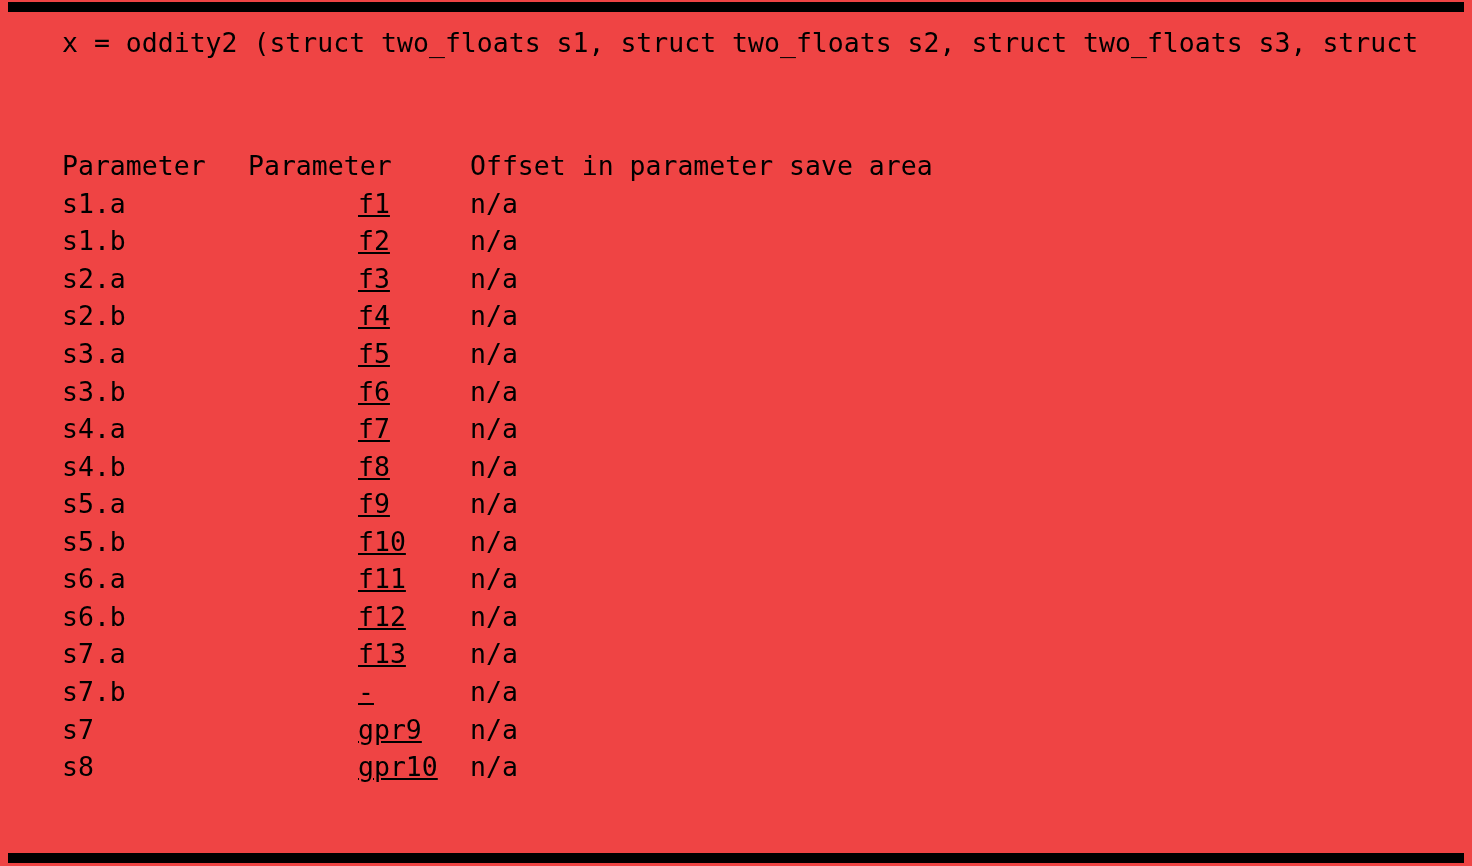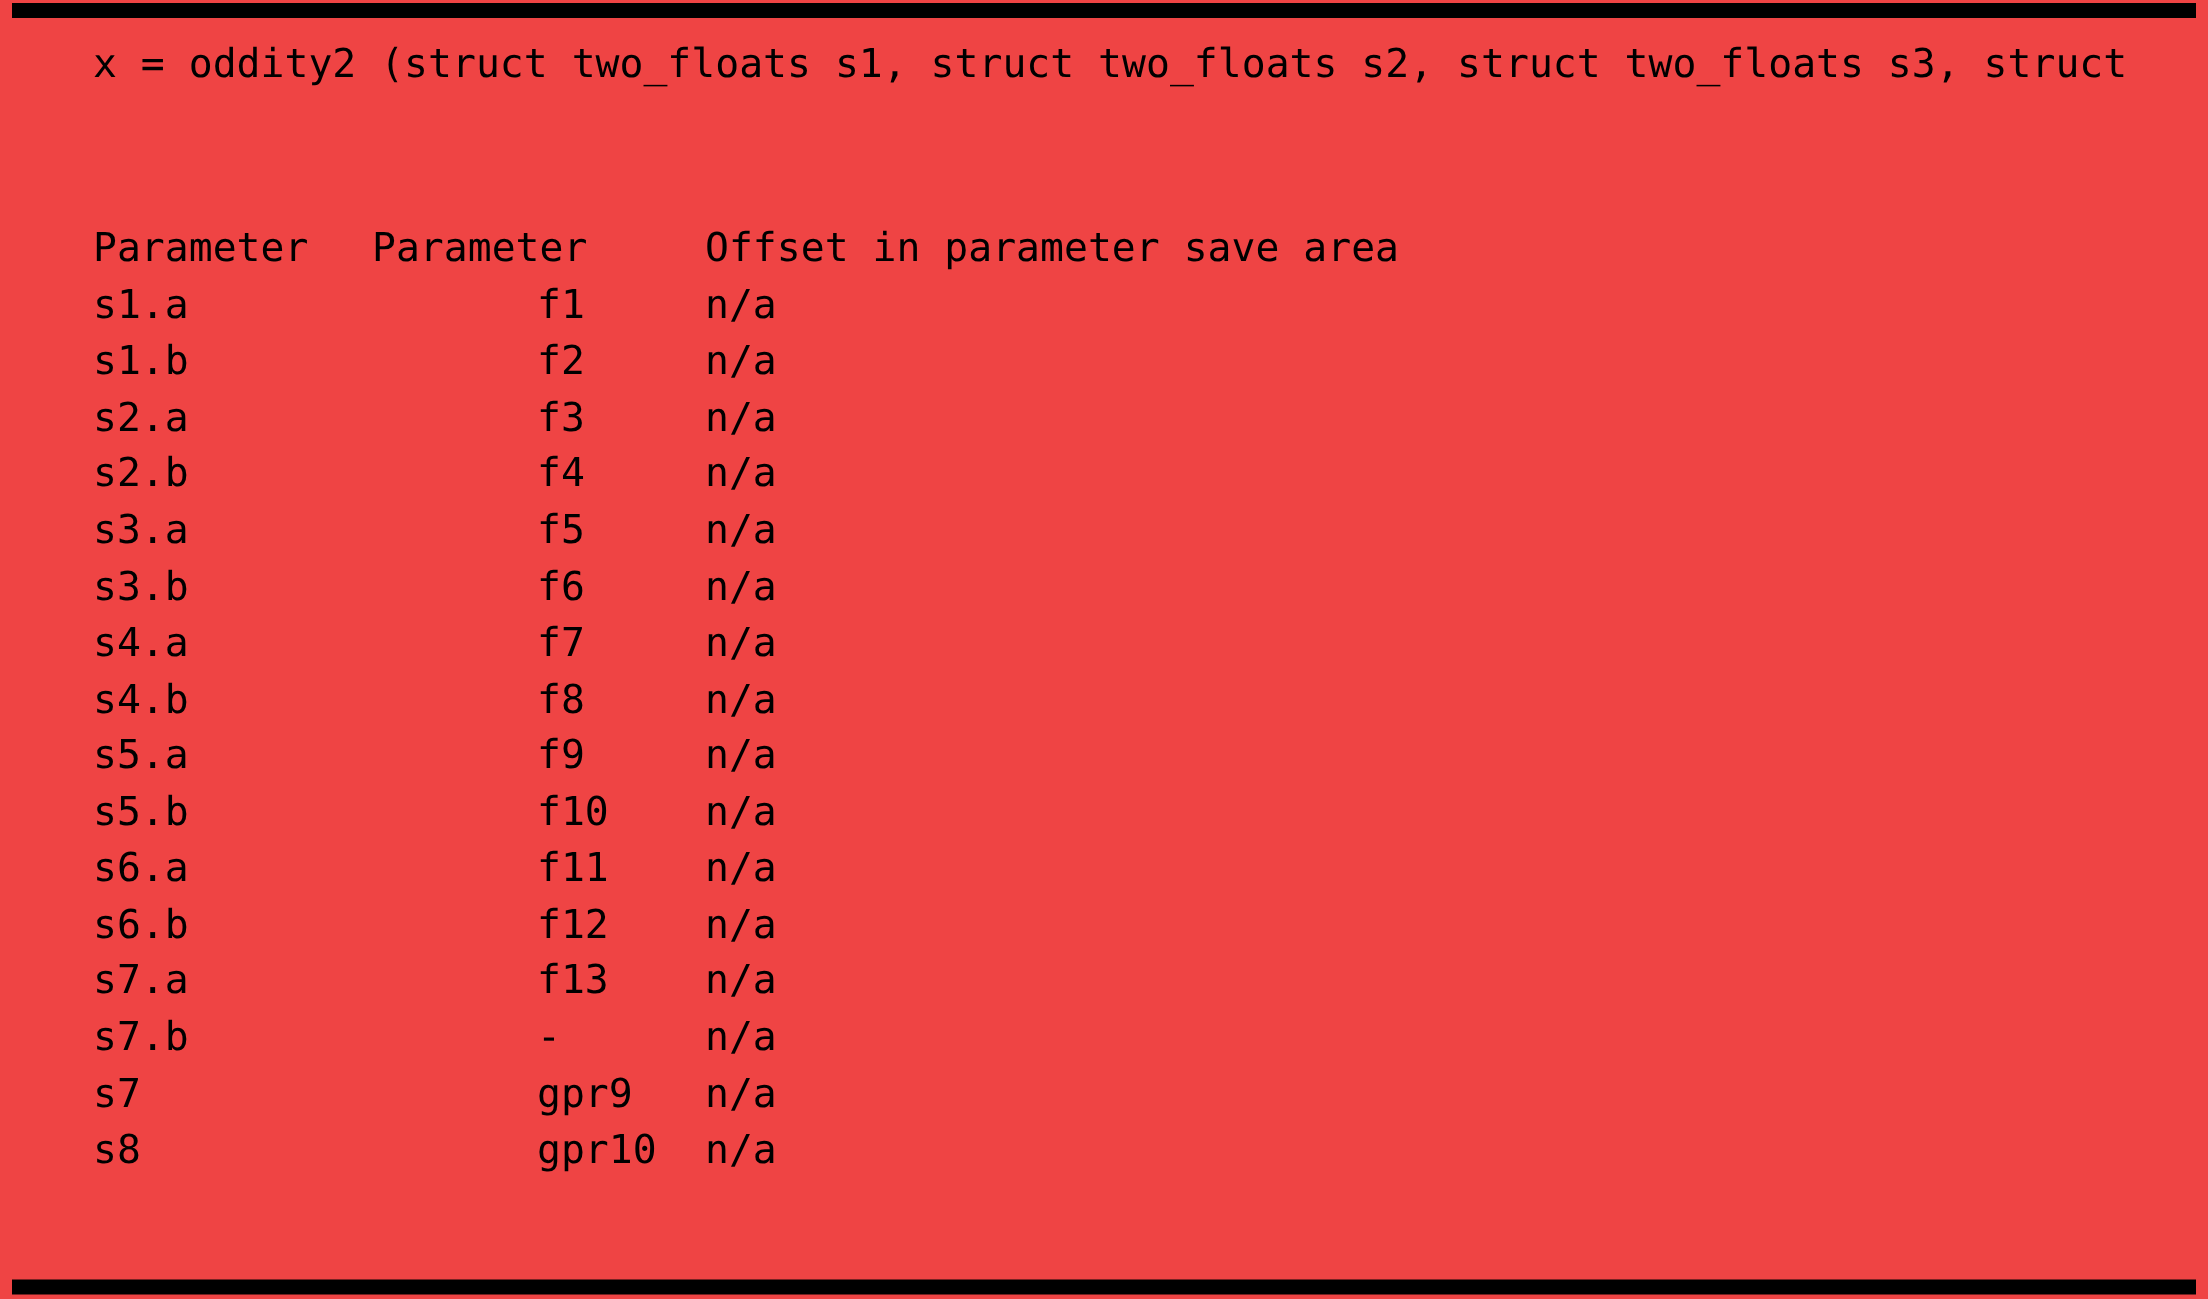--- a/index.html
+++ b/index.html
@@ -39,21 +39,21 @@
     white-space: pre;
   }
   .trow .cell {
     position: absolute;
     top: 0;
     white-space: pre;
     margin-top: 48px;
   }
   .cell.param   { left: 0; }
   .cell.reghead { left: 186px; }
-  .cell.reg     { left: 296px; }
+  .cell.reg     { left: 296px; text-decoration: underline; }
   .cell.offset  { left: 408px; }
 </style>
 </head>
 <body>
 
 <div class="page">
 
   <div class="rule top"></div>
 
   <div class="content">

